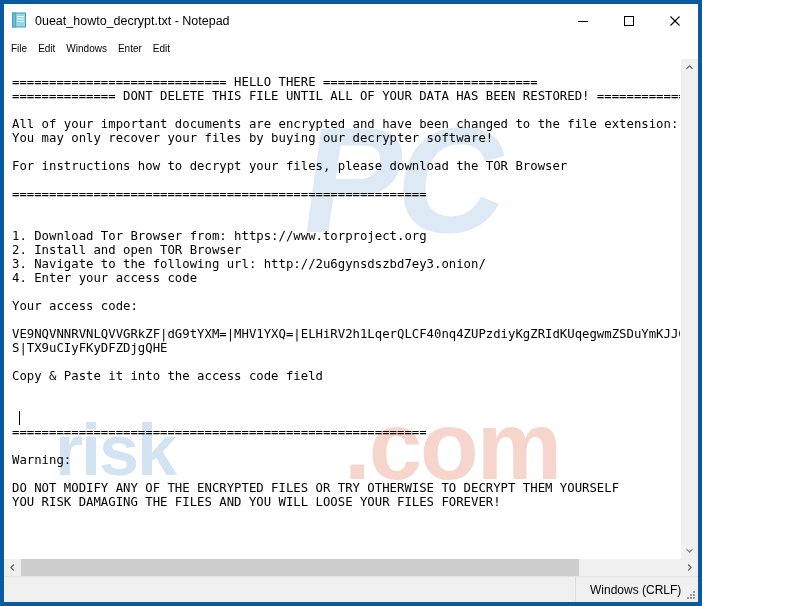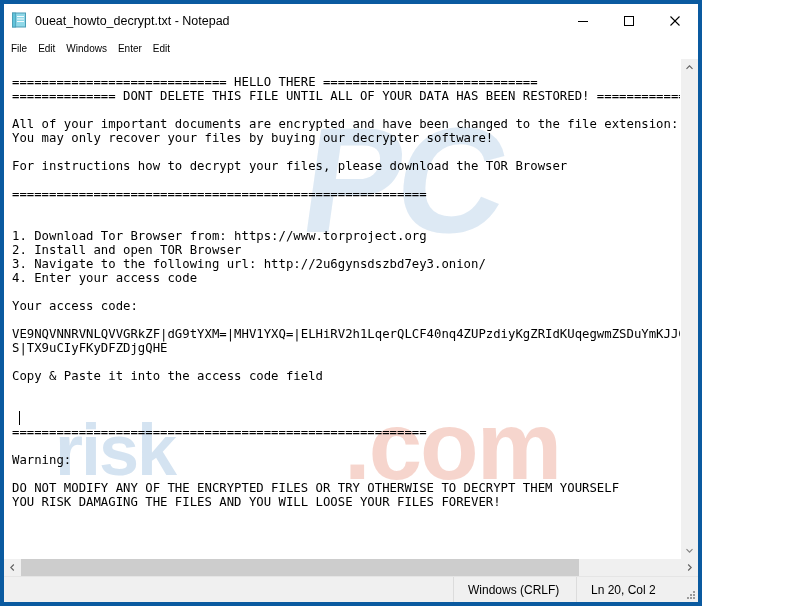--- a/index.html
+++ b/index.html
@@ -388,21 +388,20 @@
       <div class="hs-arrow">
         <svg width="9" height="9" viewBox="0 0 9 9">
           <polyline points="3.2,1.5 6.2,4.5 3.2,7.5" fill="none" stroke="#606060" stroke-width="1.1"></polyline>
         </svg>
       </div>
     </div>
 
     <div id="statusbar">
       <div id="status-spacer"></div>
       <div class="status-cell" id="status-encoding">Windows (CRLF)</div>
-      <div class="status-cell" id="status-position">Ln 20, Col 2</div>
       <div id="grip">
         <span class="grip-dot" style="right:0px;bottom:0px;"></span>
         <span class="grip-dot" style="right:3px;bottom:0px;"></span>
         <span class="grip-dot" style="right:6px;bottom:0px;"></span>
         <span class="grip-dot" style="right:0px;bottom:3px;"></span>
         <span class="grip-dot" style="right:3px;bottom:3px;"></span>
         <span class="grip-dot" style="right:0px;bottom:6px;"></span>
       </div>
     </div>
 

